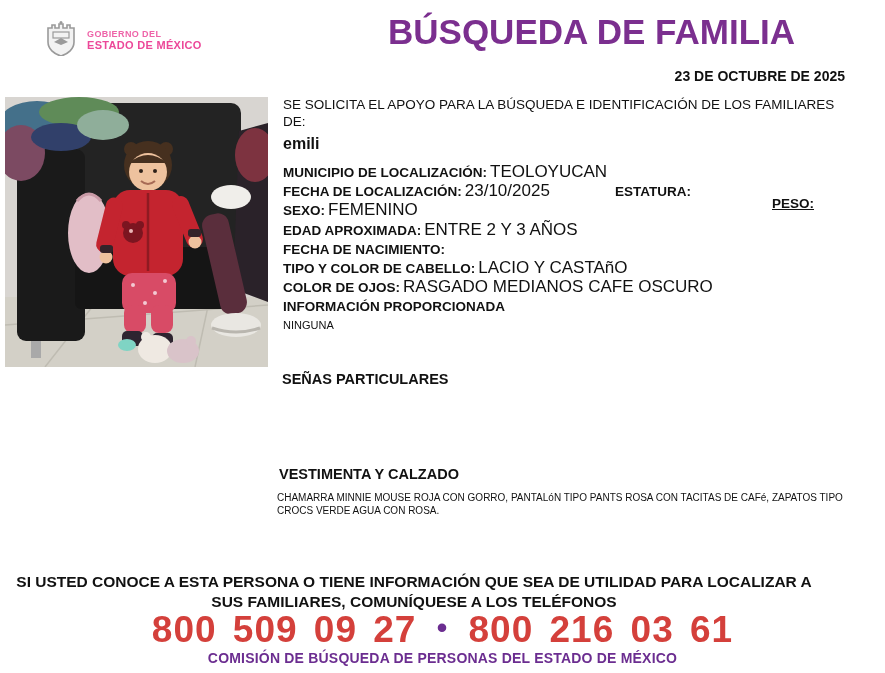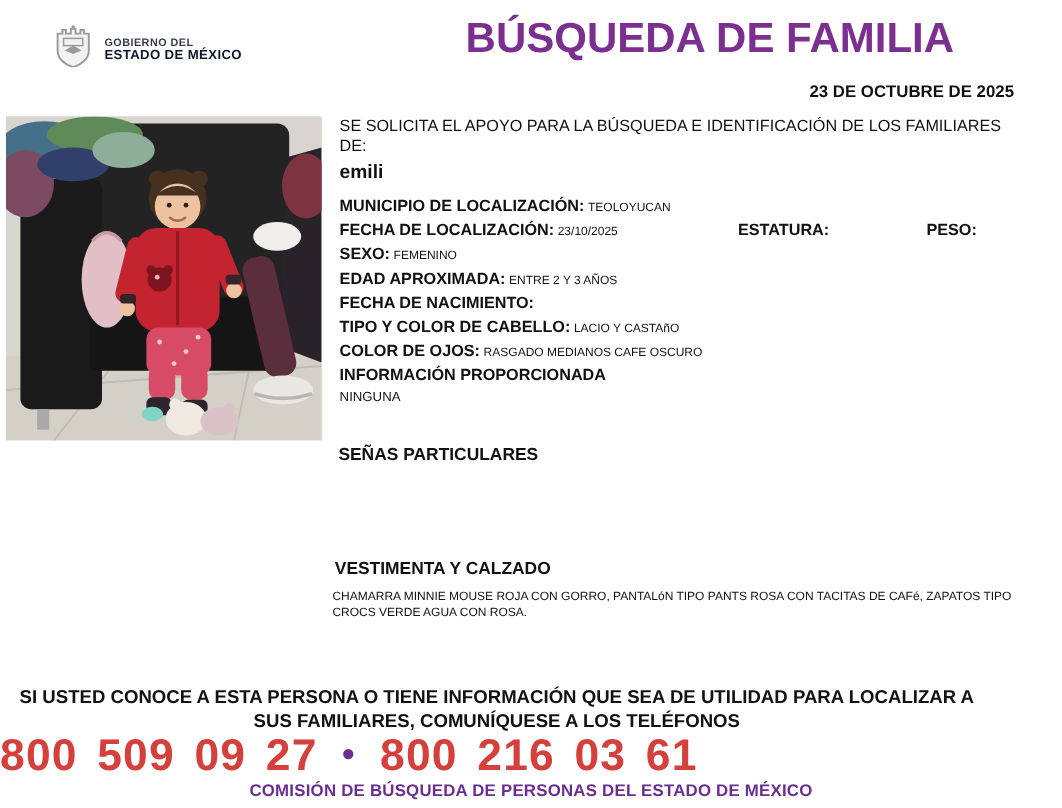--- a/index.html
+++ b/index.html
@@ -2,21 +2,21 @@
 <html style="--title-purple: #7b2f8f; --phone-red: #d4403b; --org-purple: #6b2d90;"><head>
 <meta charset="utf-8">
 <style>
   html,body{margin:0;padding:0;background:#ffffff;}
   .page{
     position:relative;width:885px;height:673px;background:#ffffff;
     font-family:"Liberation Sans","DejaVu Sans",sans-serif;color:#111;
     overflow:hidden;
   }
   
-  .logo{position:absolute;left:44px;top:20px;display:flex;align-items:center;gap:9px;color:#0f172a;}
+  .logo{position:absolute;left:44px;top:20px;display:flex;align-items:center;gap:9px;color:#ec4899;}
   .logo-shield{flex:0 0 auto;}
   .logo-text{line-height:11px;}
   .logo-line1{font-size:9px;letter-spacing:.4px;font-weight:bold;opacity:.85;}
   .logo-line2{font-size:11px;font-weight:bold;letter-spacing:.3px;}
   .title{
     position:absolute;left:388px;top:12px;width:480px;
     font-size:35px;font-weight:bold;letter-spacing:0;
     color:var(--title-purple,#7b2f8f);white-space:nowrap;
   }
   .date{position:absolute;right:40px;top:68px;font-size:14px;font-weight:bold;}
@@ -27,36 +27,36 @@
 
   
   .intro{position:absolute;left:283px;top:96px;width:584px;}
   .intro-request{font-size:13.5px;line-height:17px;}
   .intro-name{font-size:16px;font-weight:bold;margin-top:5px;}
 
   
   .fields{position:absolute;left:283px;top:163px;width:584px;}
   .frow{line-height:18.2px;white-space:nowrap;}
   .flabel{font-weight:bold;font-size:13.5px;}
-  .fvalue{font-size:10px;margin-left:3px;}
+  .fvalue{font-size:17px;margin-left:3px;}
   .trio{position:relative;}
   .trio .pos-estatura{position:absolute;left:332px;top:0;}
-  .trio .pos-peso{position:absolute;left:489px;top:0;}
+  .trio .pos-peso{position:absolute;left:489px;top:12px;text-decoration:underline;}
   .ninguna{font-size:11px;line-height:14px;margin-top:1px;}
 
   
   .senas-title{position:absolute;left:282px;top:371px;font-size:14.5px;font-weight:bold;}
   .vest-title{position:absolute;left:279px;top:466px;font-size:14.5px;font-weight:bold;}
   .vest-text{position:absolute;left:277px;top:492px;width:584px;font-size:10px;line-height:12.5px;}
 
   
   .footer-msg{position:absolute;left:0;top:572px;width:828px;text-align:center;}
   .footer-msg-inner{display:inline-block;max-width:820px;font-size:15.5px;font-weight:bold;line-height:19.5px;}
   .phones{
-    position:absolute;left:0;top:609px;width:885px;
+    position:absolute;left:0;top:609px;width:885px;text-align:center;
     font-size:37px;font-weight:bold;color:var(--phone-red,#d4403b);
     letter-spacing:1px;word-spacing:5px;white-space:nowrap;
   }
   .phones a{color:inherit;text-decoration:none;}
   .phone-sep{color:var(--org-purple,#6b2d90);font-size:30px;vertical-align:4px;margin:0 4px;}
   .org{
     position:absolute;left:0;top:650px;width:885px;text-align:center;
     font-size:14px;font-weight:bold;color:var(--org-purple,#6b2d90);letter-spacing:.2px;
   }
 </style>

